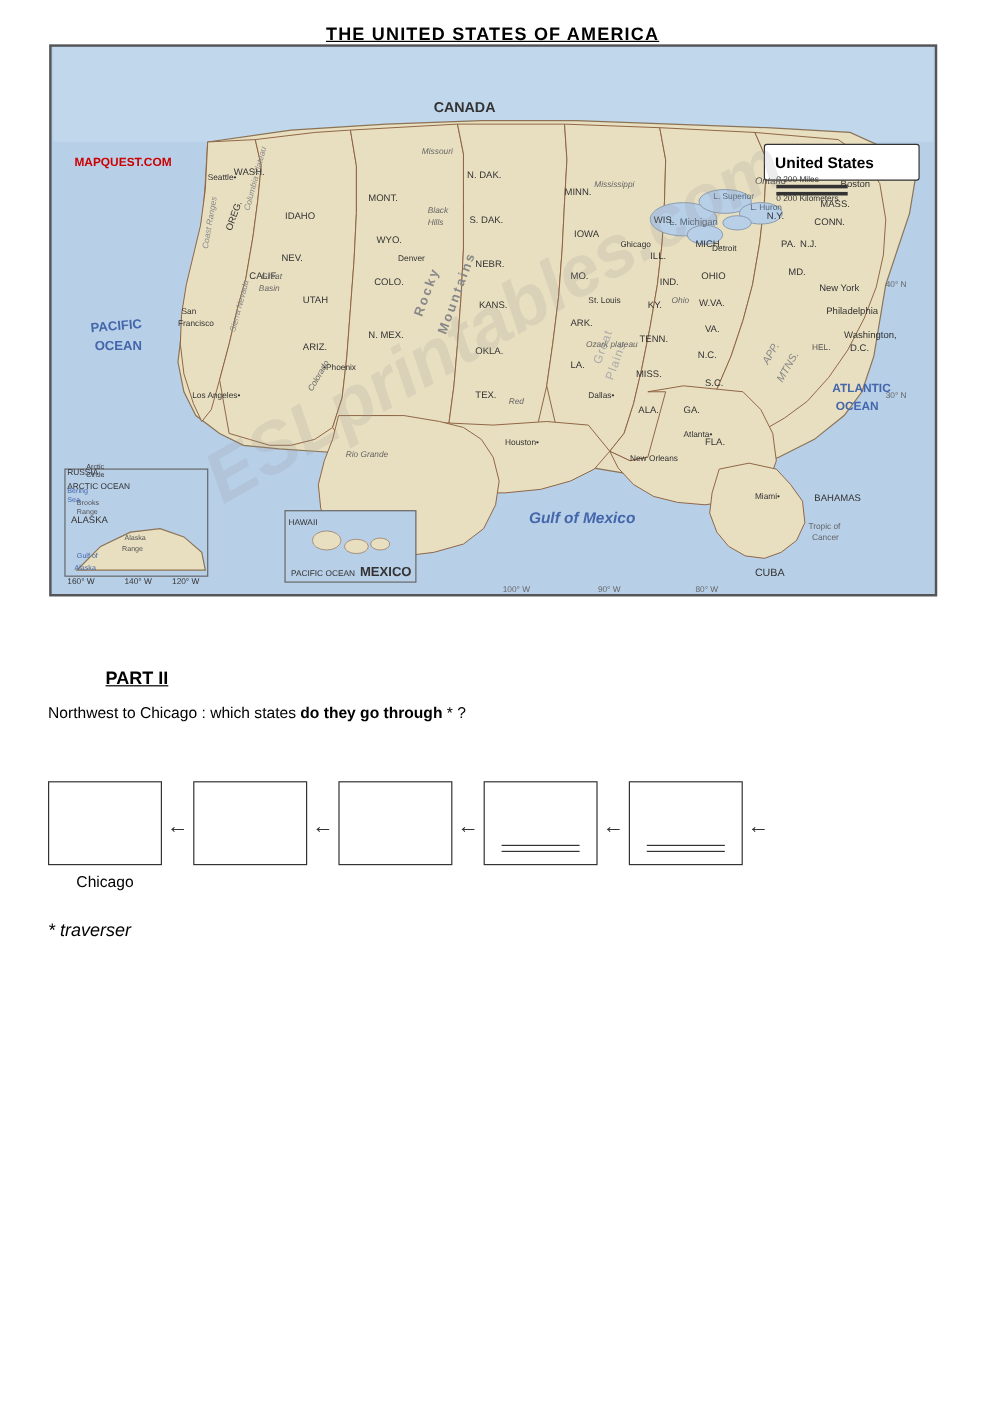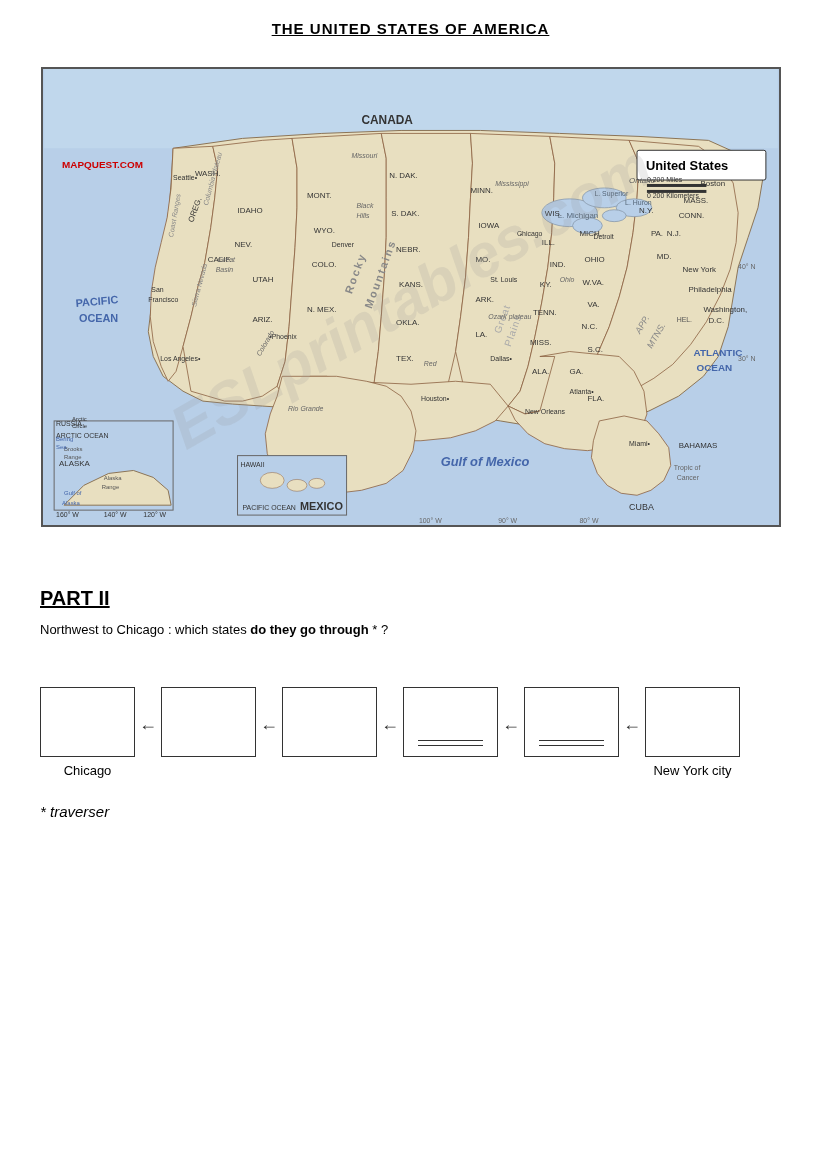--- a/index.html
+++ b/index.html
@@ -10,21 +10,21 @@
       font-family: Arial, sans-serif;
       font-size: 14px;
       padding: 20px 40px;
     }
 
     .page-title {
       text-align: center;
       font-size: 15px;
       font-weight: bold;
       text-decoration: underline;
-      margin-bottom: 30px;
+      margin-bottom: 0;
       letter-spacing: 1px;
     }
 
     .map-container {
       border: 2px solid #555;
       width: 740px;
       height: 460px;
       margin: 0 auto 20px auto;
       position: relative;
       overflow: hidden;
@@ -51,24 +51,25 @@
       width: 100%;
       height: 100%;
     }
 
     
     .spacer {
       height: 40px;
     }
 
     .part-heading {
-      font-size: 20px;
+      font-size: 15px;
       font-weight: bold;
       text-decoration: underline;
       margin-bottom: 10px;
+      margin-left: 48px;
     }
 
     .question-text {
       font-size: 13px;
       margin-bottom: 47px;
       line-height: 1.5;
     }
 
     .question-text strong {
       font-weight: bold;
@@ -424,20 +425,16 @@
   <div class="box-wrapper">
     <div class="answer-box">
       <div class="line"></div>
       <div class="line"></div>
     </div>
     <div class="box-label"></div>
   </div>
 
   <div class="arrow">←</div>
 
-  <div class="box-wrapper">
-    <div class="answer-box"></div>
-    <div class="box-label">New York city</div>
-  </div>
 
 </div>
 
 <div class="footnote">* traverser</div>
 
 </body></html>

